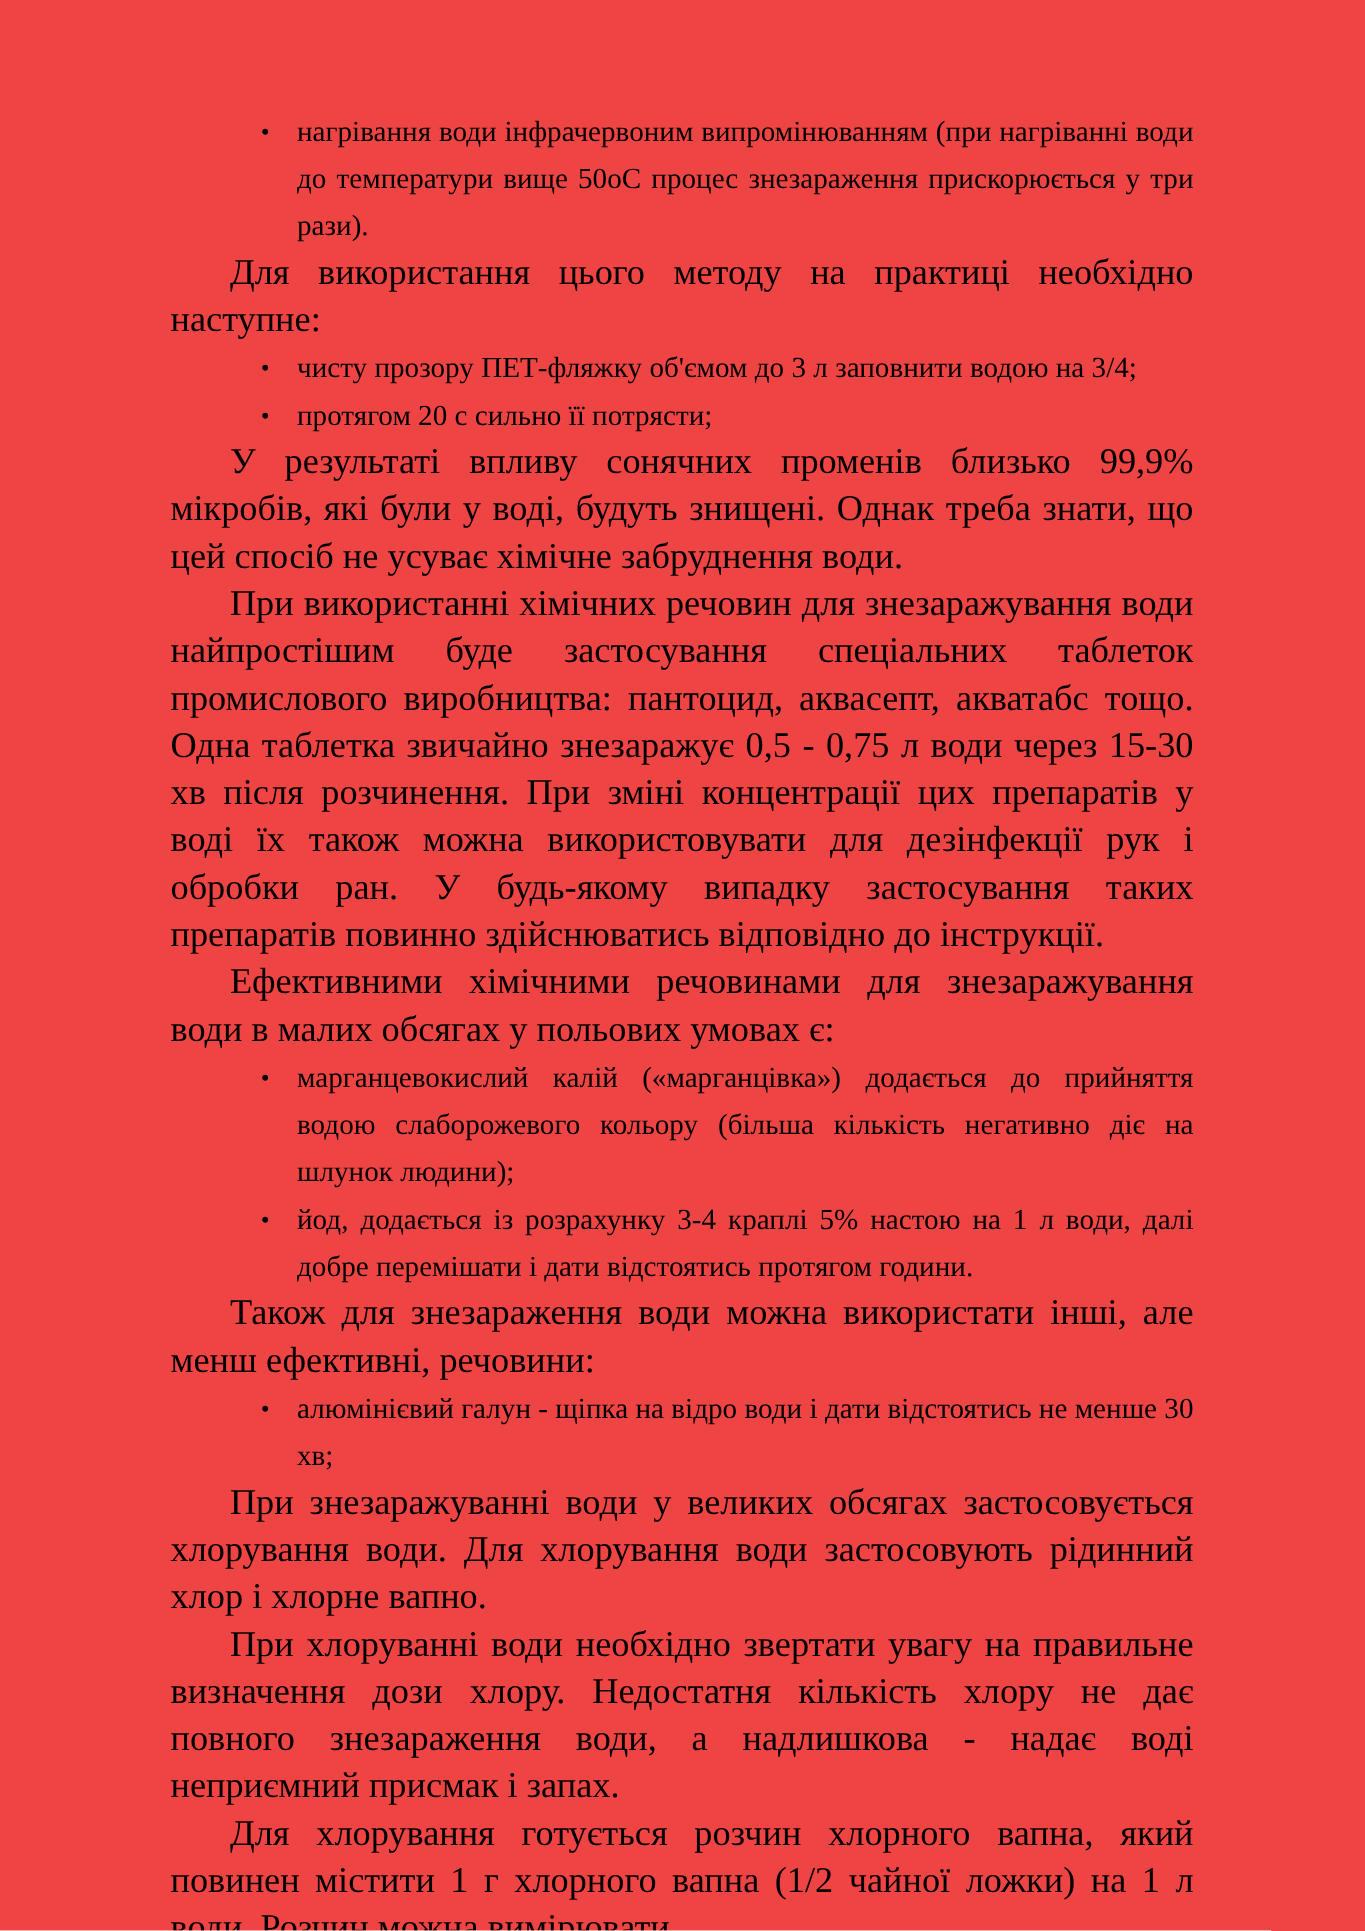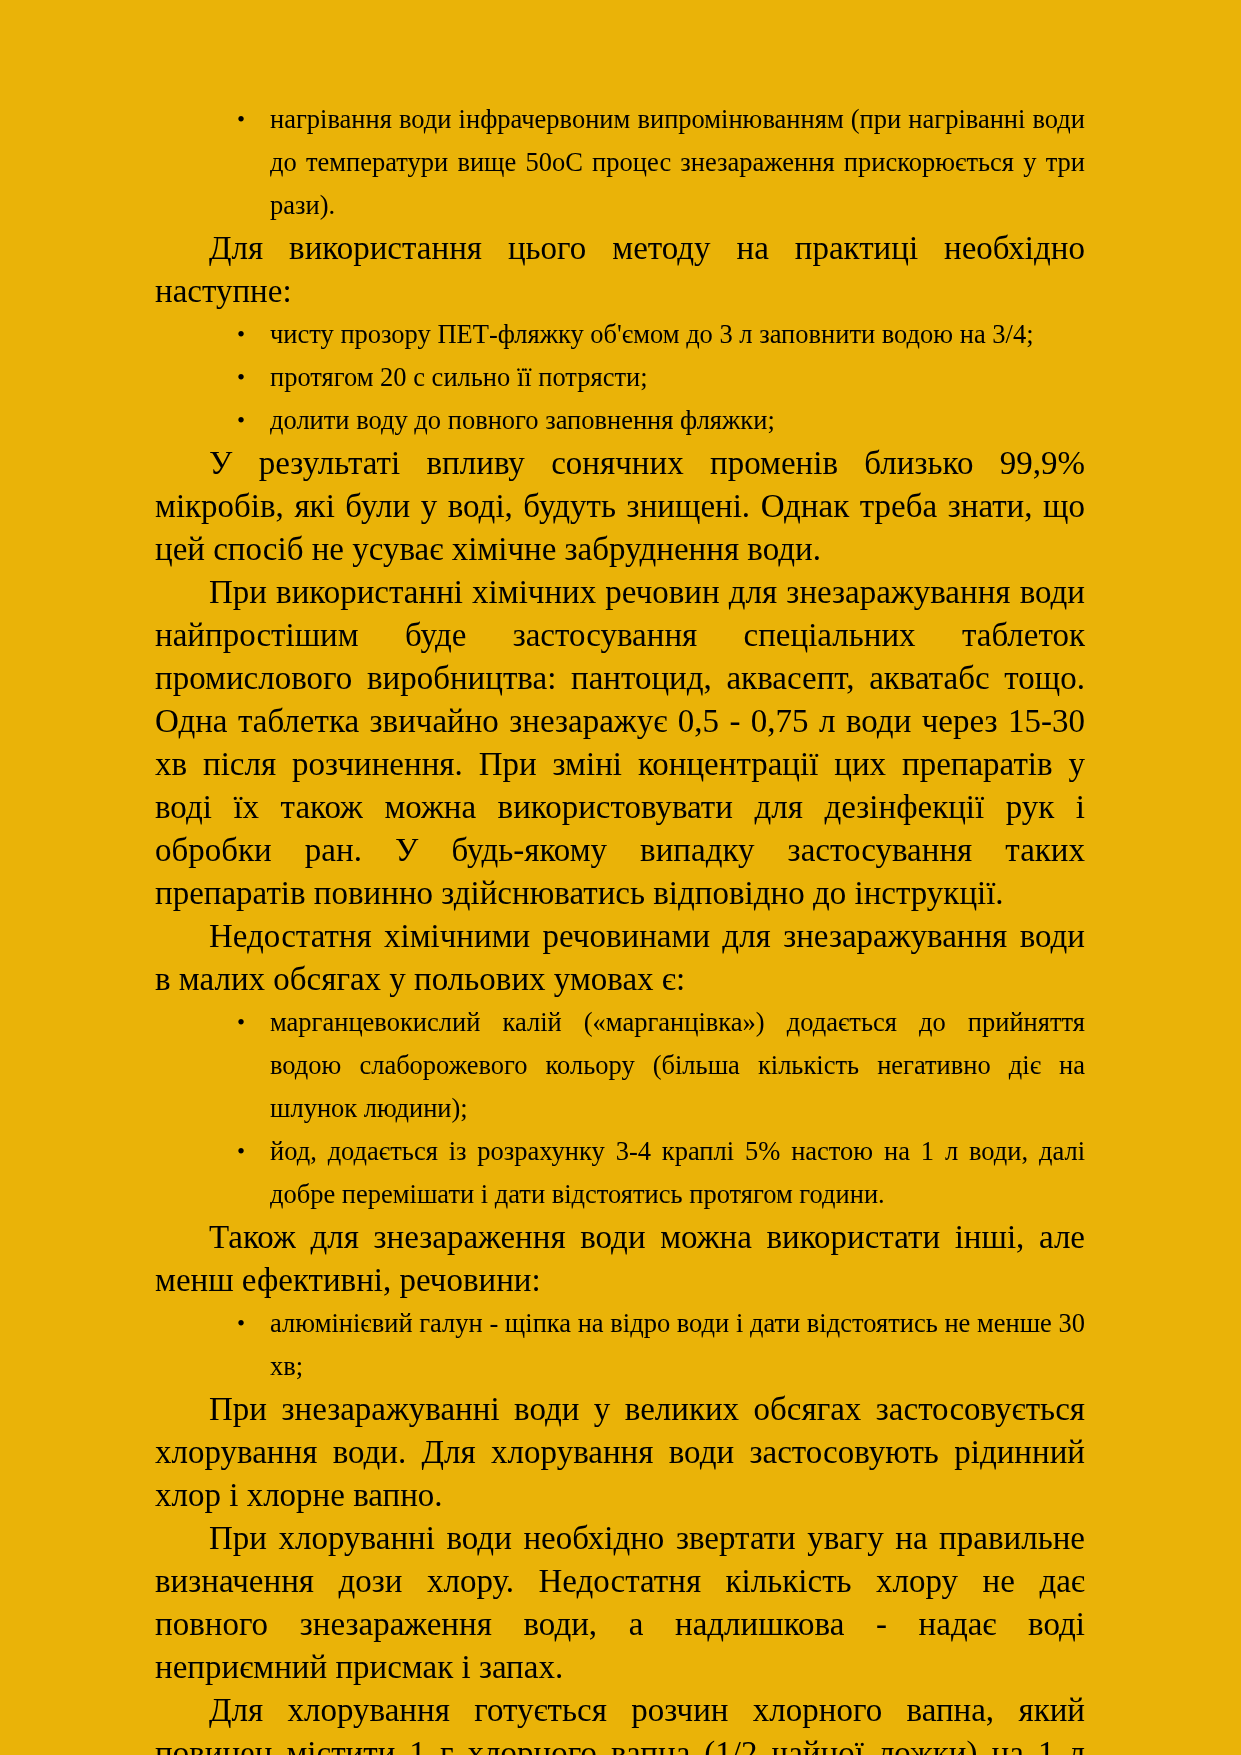--- a/index.html
+++ b/index.html
@@ -10,21 +10,21 @@
   }
   body {
     font-family: "Liberation Serif", "DejaVu Serif", serif;
     color: #000000;
   }
   .page {
     position: relative;
     width: 1241px;
     height: 1755px;
     margin: 0 auto;
-    background: #eab308;
+    background: #ef4444;
     box-sizing: border-box;
     overflow: hidden;
   }
   .content {
     position: absolute;
     left: 155px;
     top: 98px;
     width: 930px;
   }
   .para {
@@ -83,35 +83,32 @@
       <span class="txt">Для використання цього методу на практиці необхідно наступне:</span>
     </p>
 
     <ul class="bullets">
       <li>
         <span class="txt">чисту прозору ПЕТ-фляжку об'ємом до 3 л заповнити водою на 3/4;</span>
       </li>
       <li>
         <span class="txt">протягом 20 с сильно її потрясти;</span>
       </li>
-      <li>
-        <span class="txt">долити воду до повного заповнення фляжки;</span>
-      </li>
     </ul>
 
     <p class="para">
       <span class="txt">У результаті впливу сонячних променів близько 99,9% мікробів, які були у воді, будуть знищені. Однак треба знати, що цей спосіб не усуває хімічне забруднення води.</span>
     </p>
 
     <p class="para">
       <span class="bold">При використанні хімічних речовин</span><span class="txt"> для знезаражування води найпростішим буде застосування спеціальних таблеток промислового виробництва: пантоцид, аквасепт, акватабс тощо. Одна таблетка звичайно знезаражує 0,5 - 0,75 л води через 15-30 хв після розчинення. При зміні концентрації цих препаратів у воді їх також можна використовувати для дезінфекції рук і обробки ран. У будь-якому випадку застосування таких препаратів повинно здійснюватись відповідно до інструкції.</span>
     </p>
 
     <p class="para">
-      <span class="txt">Недостатня хімічними речовинами для знезаражування води в малих обсягах у польових умовах є:</span>
+      <span class="txt">Ефективними хімічними речовинами для знезаражування води в малих обсягах у польових умовах є:</span>
     </p>
 
     <ul class="bullets">
       <li>
         <span class="txt">марганцевокислий калій («марганцівка») додається до прийняття водою слаборожевого кольору (більша кількість негативно діє на шлунок людини);</span>
       </li>
       <li>
         <span class="txt">йод, додається із розрахунку 3-4 краплі 5% настою на 1 л води, далі добре перемішати і дати відстоятись протягом години.</span>
       </li>
     </ul>

